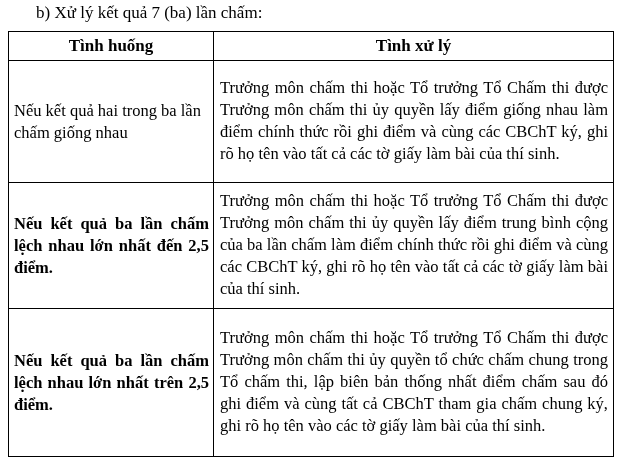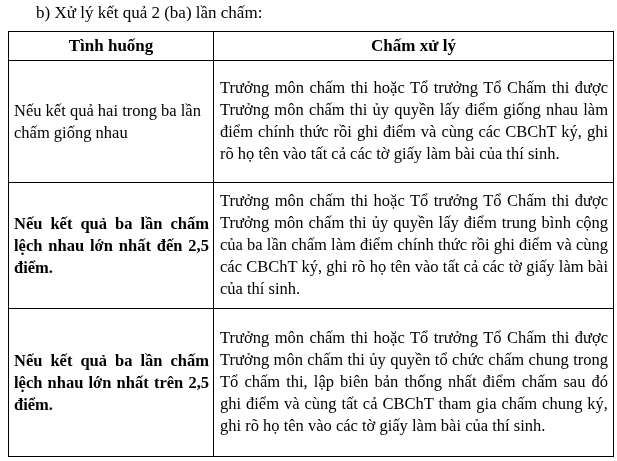--- a/index.html
+++ b/index.html
@@ -27,31 +27,31 @@
   td.sit { text-align: left; padding: 0 4px 0 5px; margin-left: 38px; }
   td.how { text-align: justify; text-align-last: left; padding: 0 5px 1px 6px; margin-top: 44px; }
   tr.r1 td { height: 120px; }
   tr.r2 td { height: 124px; }
   tr.r3 td { height: 146px; }
   td.sit.just { text-align: justify; text-align-last: left; font-weight: bold; }
 </style>
 </head>
 <body>
 
-<div class="heading">b) Xử lý kết quả 2 (ba) lần chấm:</div>
+<div class="heading">b) Xử lý kết quả 7 (ba) lần chấm:</div>
 
 <table>
   <colgroup>
       <col class="c1">
       <col class="c2">
     </colgroup>
   <thead>
     <tr>
       <th>Tình huống</th>
-      <th>Chấm xử lý</th>
+      <th>Tình xử lý</th>
     </tr>
   </thead>
   <tbody>
     <tr class="r1">
       <td class="sit">Nếu kết quả hai trong ba lần chấm giống nhau</td>
       <td class="how">Trưởng môn chấm thi hoặc Tổ trưởng Tổ Chấm thi được Trưởng môn chấm thi ủy quyền lấy điểm giống nhau làm điểm chính thức rồi ghi điểm và cùng các CBChT ký, ghi rõ họ tên vào tất cả các tờ giấy làm bài của thí sinh.</td>
     </tr>
     <tr class="r2">
       <td class="sit just">Nếu kết quả ba lần chấm lệch nhau lớn nhất đến 2,5 điểm.</td>
       <td class="how">Trưởng môn chấm thi hoặc Tổ trưởng Tổ Chấm thi được Trưởng môn chấm thi ủy quyền lấy điểm trung bình cộng của ba lần chấm làm điểm chính thức rồi ghi điểm và cùng các CBChT ký, ghi rõ họ tên vào tất cả các tờ giấy làm bài của thí sinh.</td>

